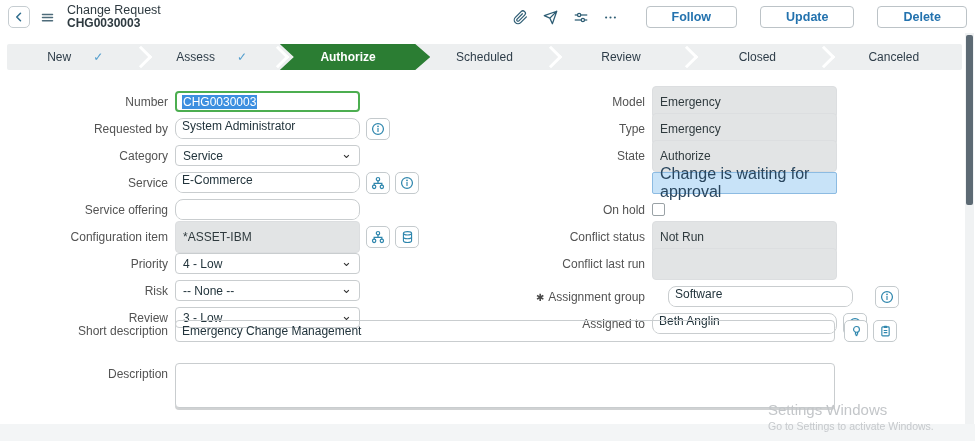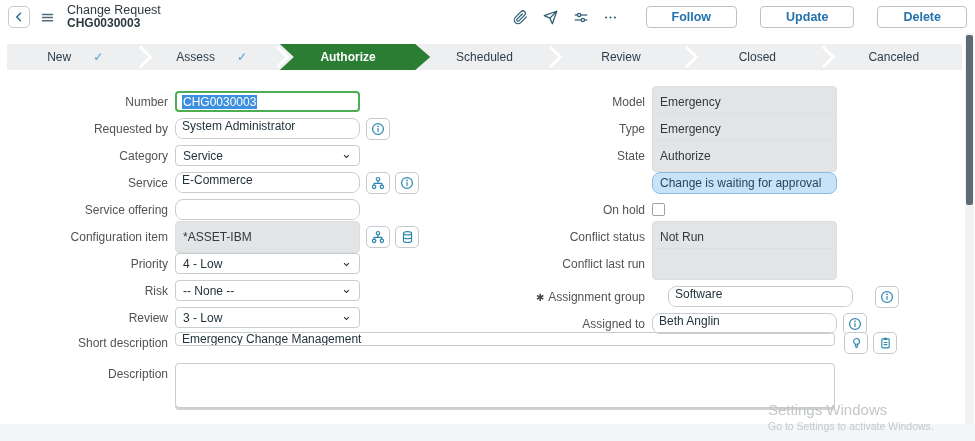--- a/index.html
+++ b/index.html
@@ -45,29 +45,29 @@
   .ctl-input, .igroup, .sel, .ro { width:185px; height:21px; font-size:12px; color:#22343c; }
   input.txt { border:none; outline:none; flex:1 1 auto; min-width:0; height:100%; font-size:12px; color:#22343c; font-family:"Liberation Sans",sans-serif; padding:0 6px; background:transparent; }
   .igroup { display:flex; align-items:stretch; border:1px solid #c9cdcf; border-radius:8px; background:#fff; overflow:hidden;flex-direction:column; }
   .igroup .search-seg { flex:0 0 26px; display:flex; align-items:center; justify-content:center; border-left:1px solid #c9cdcf; color:#3a8bac; cursor:pointer; background:#fff; }
   .num-field { border:2px solid #4cae50; border-radius:4px; background:#fff; display:flex; align-items:center; padding:0 5px; }
   .num-field .selected { background:#3d8fe0; color:#fff; padding:0 1px; }
   .sel { border:1px solid #c9cdcf; border-radius:4px; background:#fff; display:flex; align-items:center; justify-content:space-between; padding:0 7px; cursor:pointer; }
   .sel .chev { color:#333; font-size:13px; line-height:10px; margin-top:-4px; }
   .ro { background:#e2e4e5; border:1px solid #dcdee0; border-radius:4px; display:flex; align-items:center; padding:15px 7px; color:#2f3a3e; }
   .ro.empty { color:transparent; }
-  .info-box { width:185px; height:22px; background:#c8e3f8; border:1px solid #8cbbe2; border-radius:8px; display:flex; align-items:center; padding:0 7px; font-size:12px; color:#29465e; }
+  .info-box { width:185px; height:22px; background:#c8e3f8; border:1px solid #8cbbe2; border-radius:2px; display:flex; align-items:center; padding:0 7px; font-size:16px; color:#29465e; }
   .btn-sq { width:24px; height:22px; margin-left:6px; border:1px solid #c4cacd; border-radius:5px; background:#fff; display:flex; align-items:center; justify-content:center; color:#2e86ad; cursor:pointer; flex:0 0 auto; }
   .btn-sq + .btn-sq { margin-left:5px; }
   .checkbox { width:13px; height:13px; border:1px solid #9aa2a6; border-radius:2px; background:#fff; cursor:pointer; }
   .req { color:#4a4a4a; font-size:10px; margin-right:4px; }
 
   .wide-row { position:absolute; left:0; display:flex; align-items:flex-start; }
   .wide-row .lbl { width:175px; padding-top:4px; }
-  .short-input { width:660px; height:14px; border:1px solid #c9cdcf; border-radius:4px; display:flex; align-items:flex-start; }
+  .short-input { width:660px; height:22px; border:1px solid #c9cdcf; border-radius:4px; display:flex; align-items:flex-start; }
   textarea.desc { width:660px; height:45px; border:1px solid #c9cdcf; border-radius:4px; resize:none; outline:none; font-family:"Liberation Sans",sans-serif; font-size:12px; color:#22343c; padding:3px 6px; box-shadow:0 2px 0 rgba(120,125,128,.35); }
 
   
   .scroll-track { position:absolute; top:33px; bottom:17px; right:1px; width:9px; background:#f0f2f3; }
   .scroll-thumb { position:absolute; top:2px; left:1px; width:7px; height:170px; background:#5d6a74; border-radius:2px; }
   .footer-strip { position:absolute; left:0; right:0; bottom:0; height:17px; background:#f3f5f6; }
   .watermark { position:absolute; left:768px; top:401px; z-index:5; }
   .wm1 { font-size:15px; color:#c3c6c9; }
   .wm2 { font-size:10.5px; color:#c6c9cc; margin-top:2px; }
 
@@ -373,21 +373,21 @@
             <svg width="14" height="14" viewBox="0 0 16 16">
               <circle cx="8" cy="8" r="6.2" fill="none" stroke="currentColor" stroke-width="1.4"></circle>
               <circle cx="8" cy="4.9" r="1" fill="currentColor"></circle>
               <rect x="7.35" y="6.8" width="1.3" height="4.6" fill="currentColor"></rect>
             </svg>
           </span>
       </div>
     </div>
   </div>
 
-  <div class="wide-row" style="top:332px;">
+  <div class="wide-row" style="top:320px;">
     <span class="lbl">Short description</span>
     <div class="short-input">
       <input class="txt" value="Emergency Change Management" style="">
     </div>
     <div class="btn-sq" style="margin-left:9px;">
       <span>
           <svg width="13" height="14" viewBox="0 0 16 16">
             <g fill="none" stroke="currentColor" stroke-width="1.4">
               <circle cx="8" cy="6" r="3.6"></circle>
               <path d="M6.7 9.3V12h2.6V9.3"></path>

